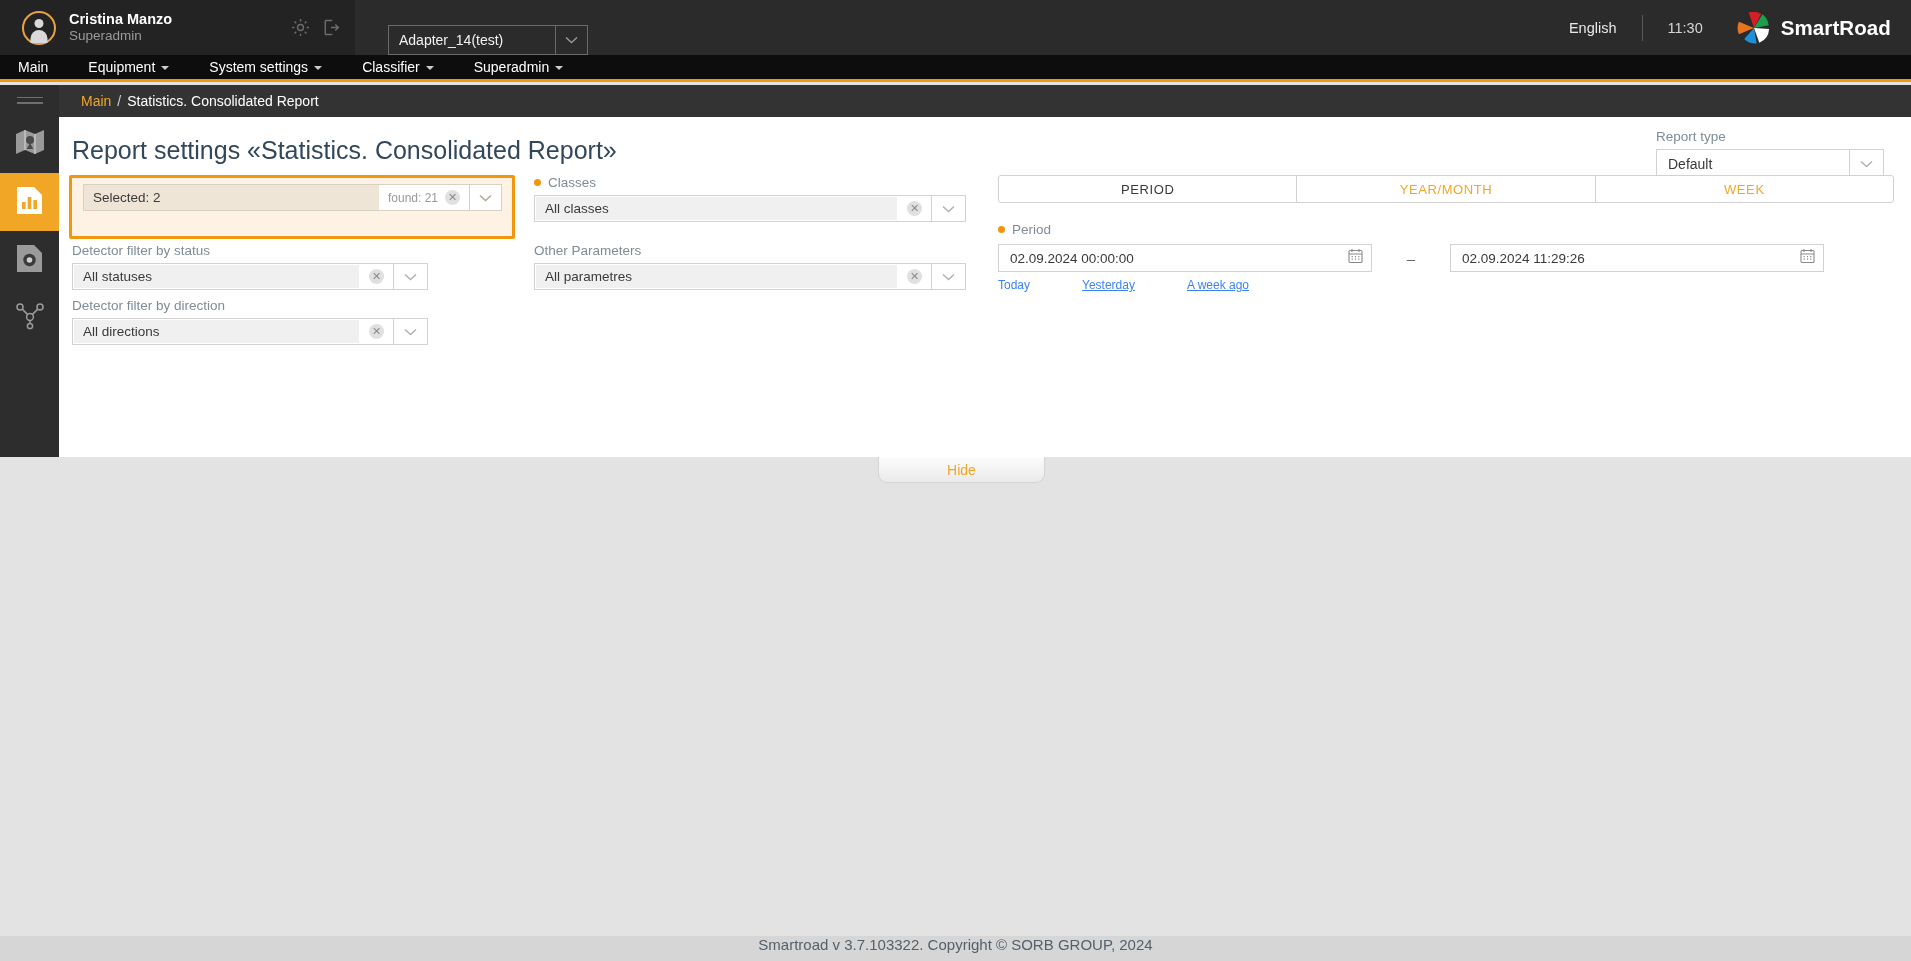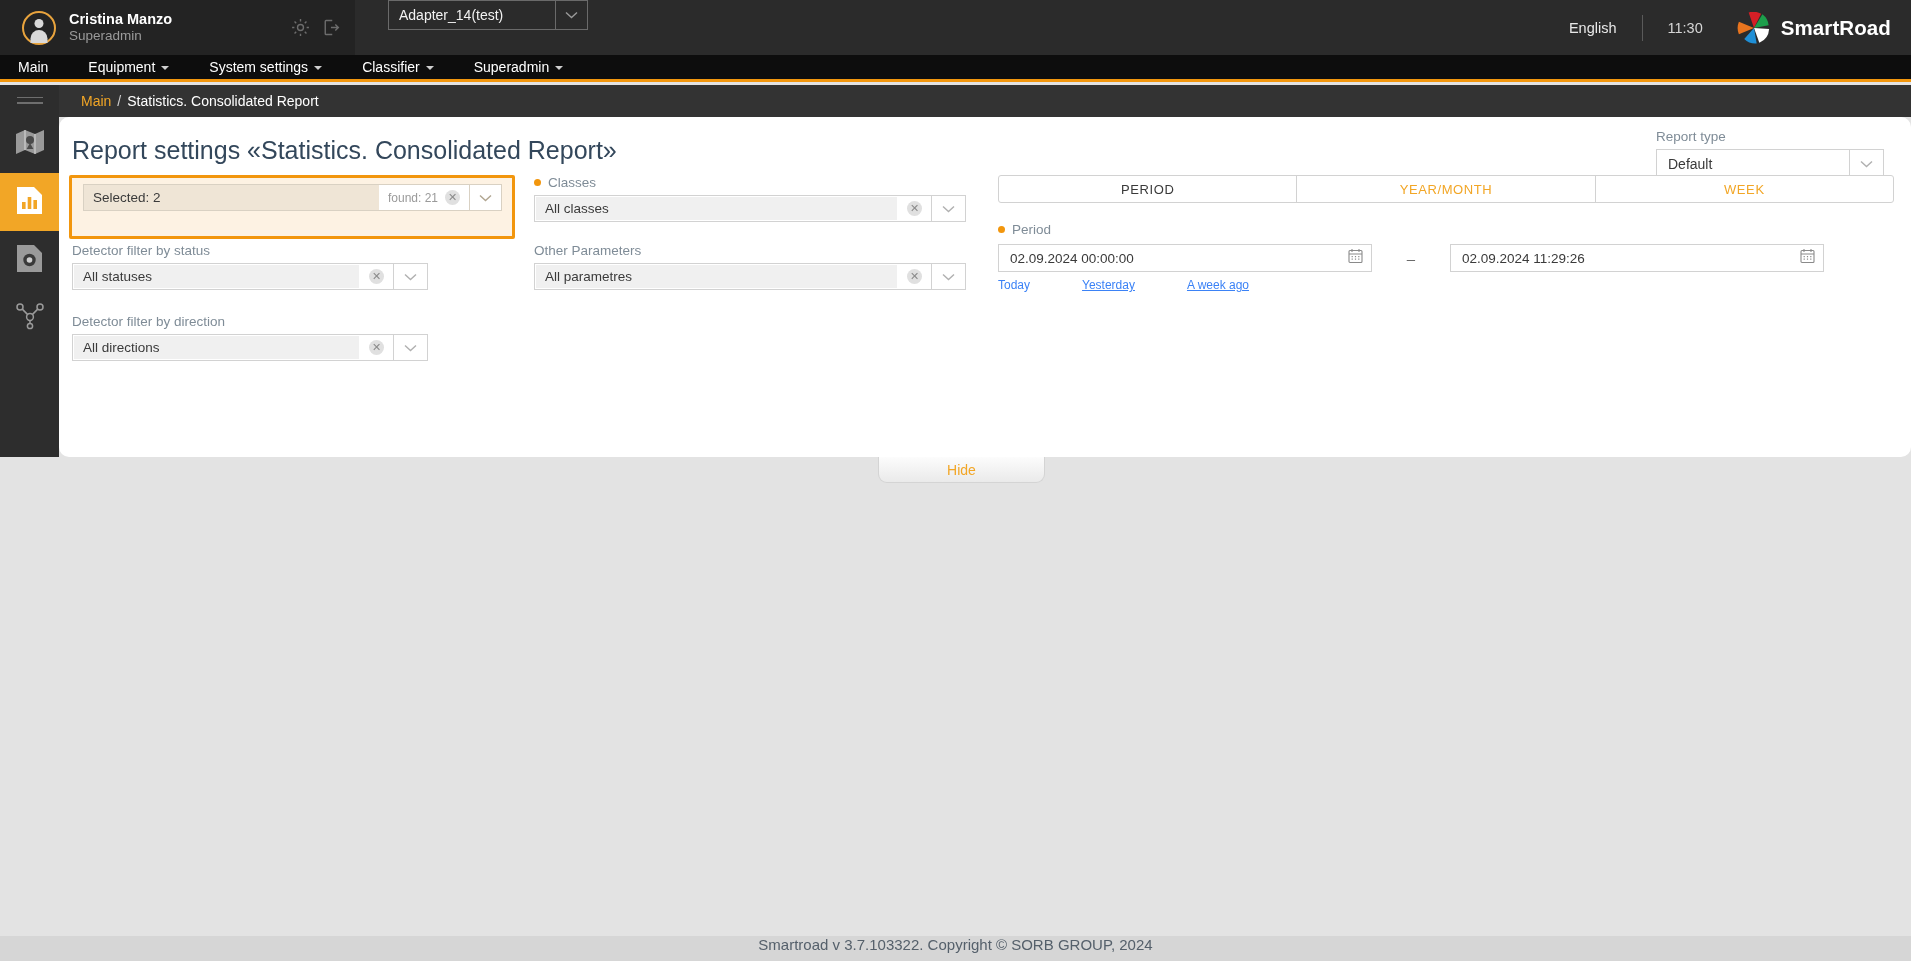--- a/index.html
+++ b/index.html
@@ -34,21 +34,21 @@
     width: 17px; height: 13px; background: #d9d9d9;
     border-radius: 9px 9px 0 0;
   }
   .user-names { margin-left: 13px; line-height: 1.2; }
   .user-name { color: #ffffff; font-size: 14.5px; font-weight: bold; }
   .user-role { color: #9a9a9a; font-size: 13.5px; }
   .hdr-icons { display: flex; align-items: center; gap: 9px; margin-left: auto; padding-right: 14px; }
   .hdr-icons svg { display: block; }
 
   .adapter-wrap {
-    display: flex; align-items: flex-start; height: 55px;
+    display: flex; align-items: flex-end; height: 55px;
     padding-left: 33px;
   }
   .adapter-select {
     display: flex; align-items: stretch; width: 200px; height: 30px;
     border: 1px solid #6a6a6a; background: #2b2b2b;
   }
   .adapter-value {
     flex: 1; display: flex; align-items: center; padding-left: 10px;
     color: #f2f2f2; font-size: 14px;
   }
@@ -113,21 +113,20 @@
     font-size: 14px; gap: 6px;
   }
   .bc-link { color: #f2a626; cursor: pointer; }
   .bc-sep { color: #cfcfcf; }
   .bc-current { color: #ffffff; }
 
   
   .panel {
     position: absolute; top: 117px; left: 59px; width: 1852px; height: 340px;
     background: #ffffff;
-    border-radius: 10px;
   }
   .page-title {
     position: absolute; left: 13px; top: 19px;
     font-size: 25px; color: #33475b; font-weight: normal; white-space: nowrap;
   }
 
   .report-type-wrap { position: absolute; right: 27px; top: 12px; width: 228px; }
   .field-label { font-size: 13.5px; color: #7f8c97; margin-bottom: 5px; }
   .sel-box {
     display: flex; align-items: stretch; height: 30px;
@@ -427,21 +426,21 @@
         <span class="xbtn">✕</span>
       </div>
       <div class="sel-arrow">
         <svg width="13" height="8" viewBox="0 0 13 8" fill="none" stroke="#b0b0b0" stroke-width="1.4">
           <path d="M1 1.5L6.5 6.5 12 1.5"></path>
         </svg>
       </div>
     </div>
   </div>
 
-  <div class="fld" style="left:13px; top:197px;">
+  <div class="fld" style="left:13px; top:181px;">
     <div class="field-label">Detector filter by direction</div>
     <div class="sel-box2">
       <div class="sel-filled">All directions</div>
       <div class="sel-x">
         <span class="xbtn">✕</span>
       </div>
       <div class="sel-arrow">
         <svg width="13" height="8" viewBox="0 0 13 8" fill="none" stroke="#b0b0b0" stroke-width="1.4">
           <path d="M1 1.5L6.5 6.5 12 1.5"></path>
         </svg>

